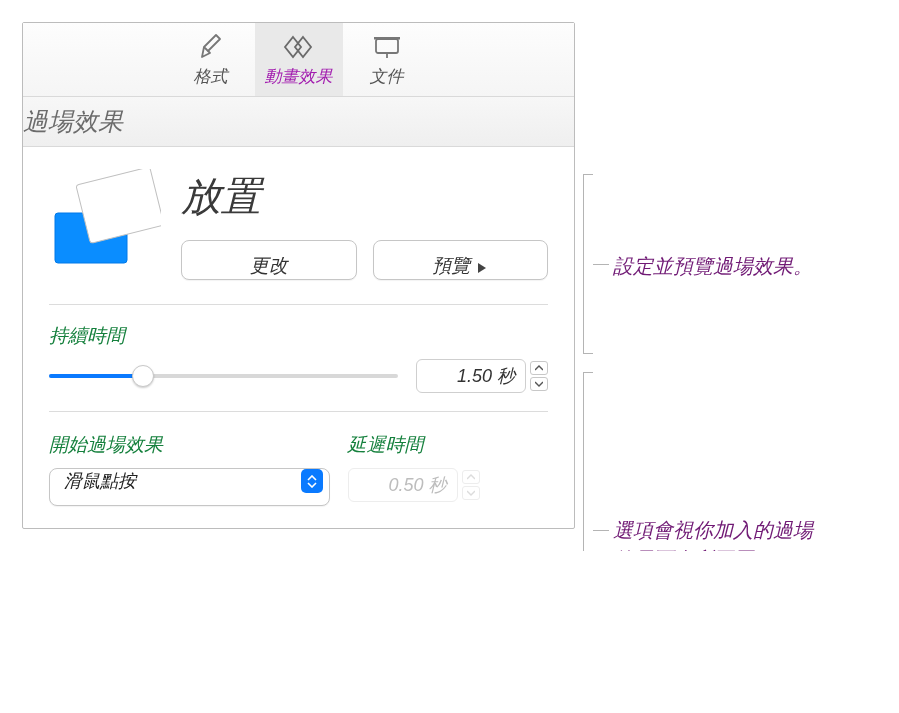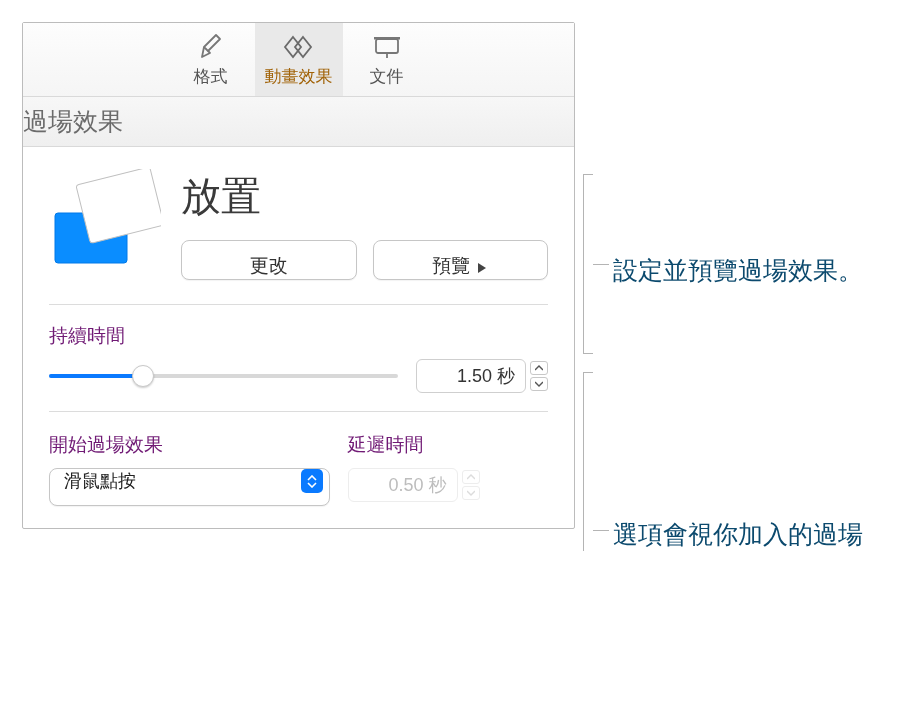--- a/index.html
+++ b/index.html
@@ -6,20 +6,21 @@
   body {
     font-family: -apple-system, "Helvetica Neue", Arial, sans-serif;
     background: #fff;
     font-size: 17px;
     color: #222;
   }
   .container {
     display: flex;
     align-items: flex-start;
     padding: 22px;
+    font-style: italic;
   }
   .panel {
     width: 553px;
     border: 1px solid #bcbcbc;
     border-radius: 2px;
     background: #fff;
   }
   .tabbar {
     display: flex;
     justify-content: center;
@@ -28,21 +29,21 @@
   }
   .tab {
     width: 88px;
     text-align: center;
     padding: 10px 4px 8px;
     font-size: 17px;
     color: #555;
   }
   .tab.active {
     background: #e9e9e9;
-    color: #a16207;
+    color: #a21caf;
   }
   .tab .ticon {
     display:block;
     margin:0 auto 4px;
     height:28px;
   }
   .sectionhdr {
     background: linear-gradient(#f7f7f7,#efefef);
     text-align: left;
     font-size: 25px;
@@ -86,21 +87,21 @@
     gap:6px;
     box-shadow: 0 1px 1px rgba(0,0,0,.05);
   }
   .hr {
     border:none;
     border-top:1px solid #dcdcdc;
     margin: 0 0 18px 0;
   }
   .lbl {
     font-size:19px;
-    color:#701a75;
+    color:#15803d;
     margin-bottom: 10px;
   }
   .dur-row {
     display:flex;
     align-items:center;
     gap:18px;
     padding-bottom:18px;
   }
   .slider {
     flex:1;
@@ -205,22 +206,22 @@
     border-bottom:1px solid #b4b4b4;
     width:10px;
   }
   .callout-stem {
     position:absolute;
     height:1px;
     background:#b4b4b4;
   }
   .callout-text {
     position:absolute;
-    font-size:25px;
-    color:#0c4a6e;
+    font-size:20px;
+    color:#701a75;
     line-height:1.45;
     white-space:nowrap;
   }
 </style>
 </head>
 <body>
 
 <div class="container">
   <div class="panel">
     <div class="tabbar">

